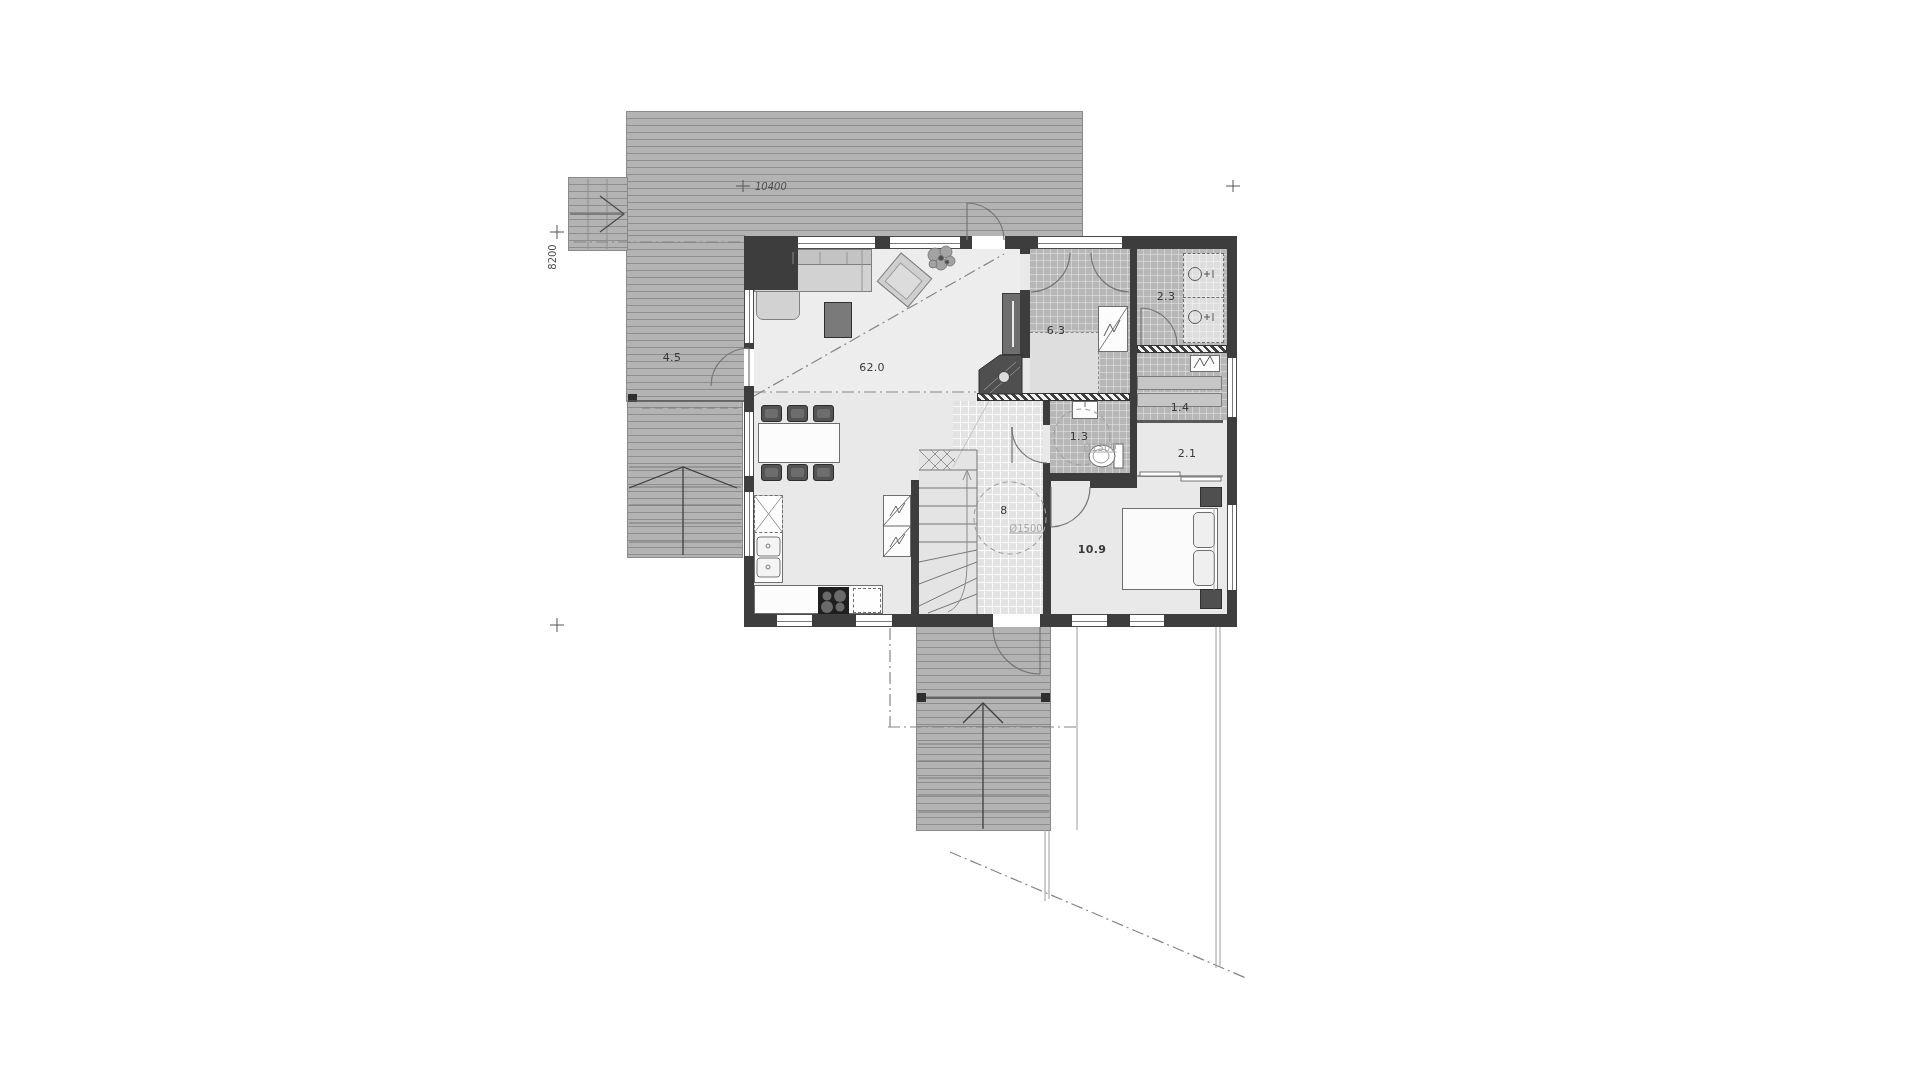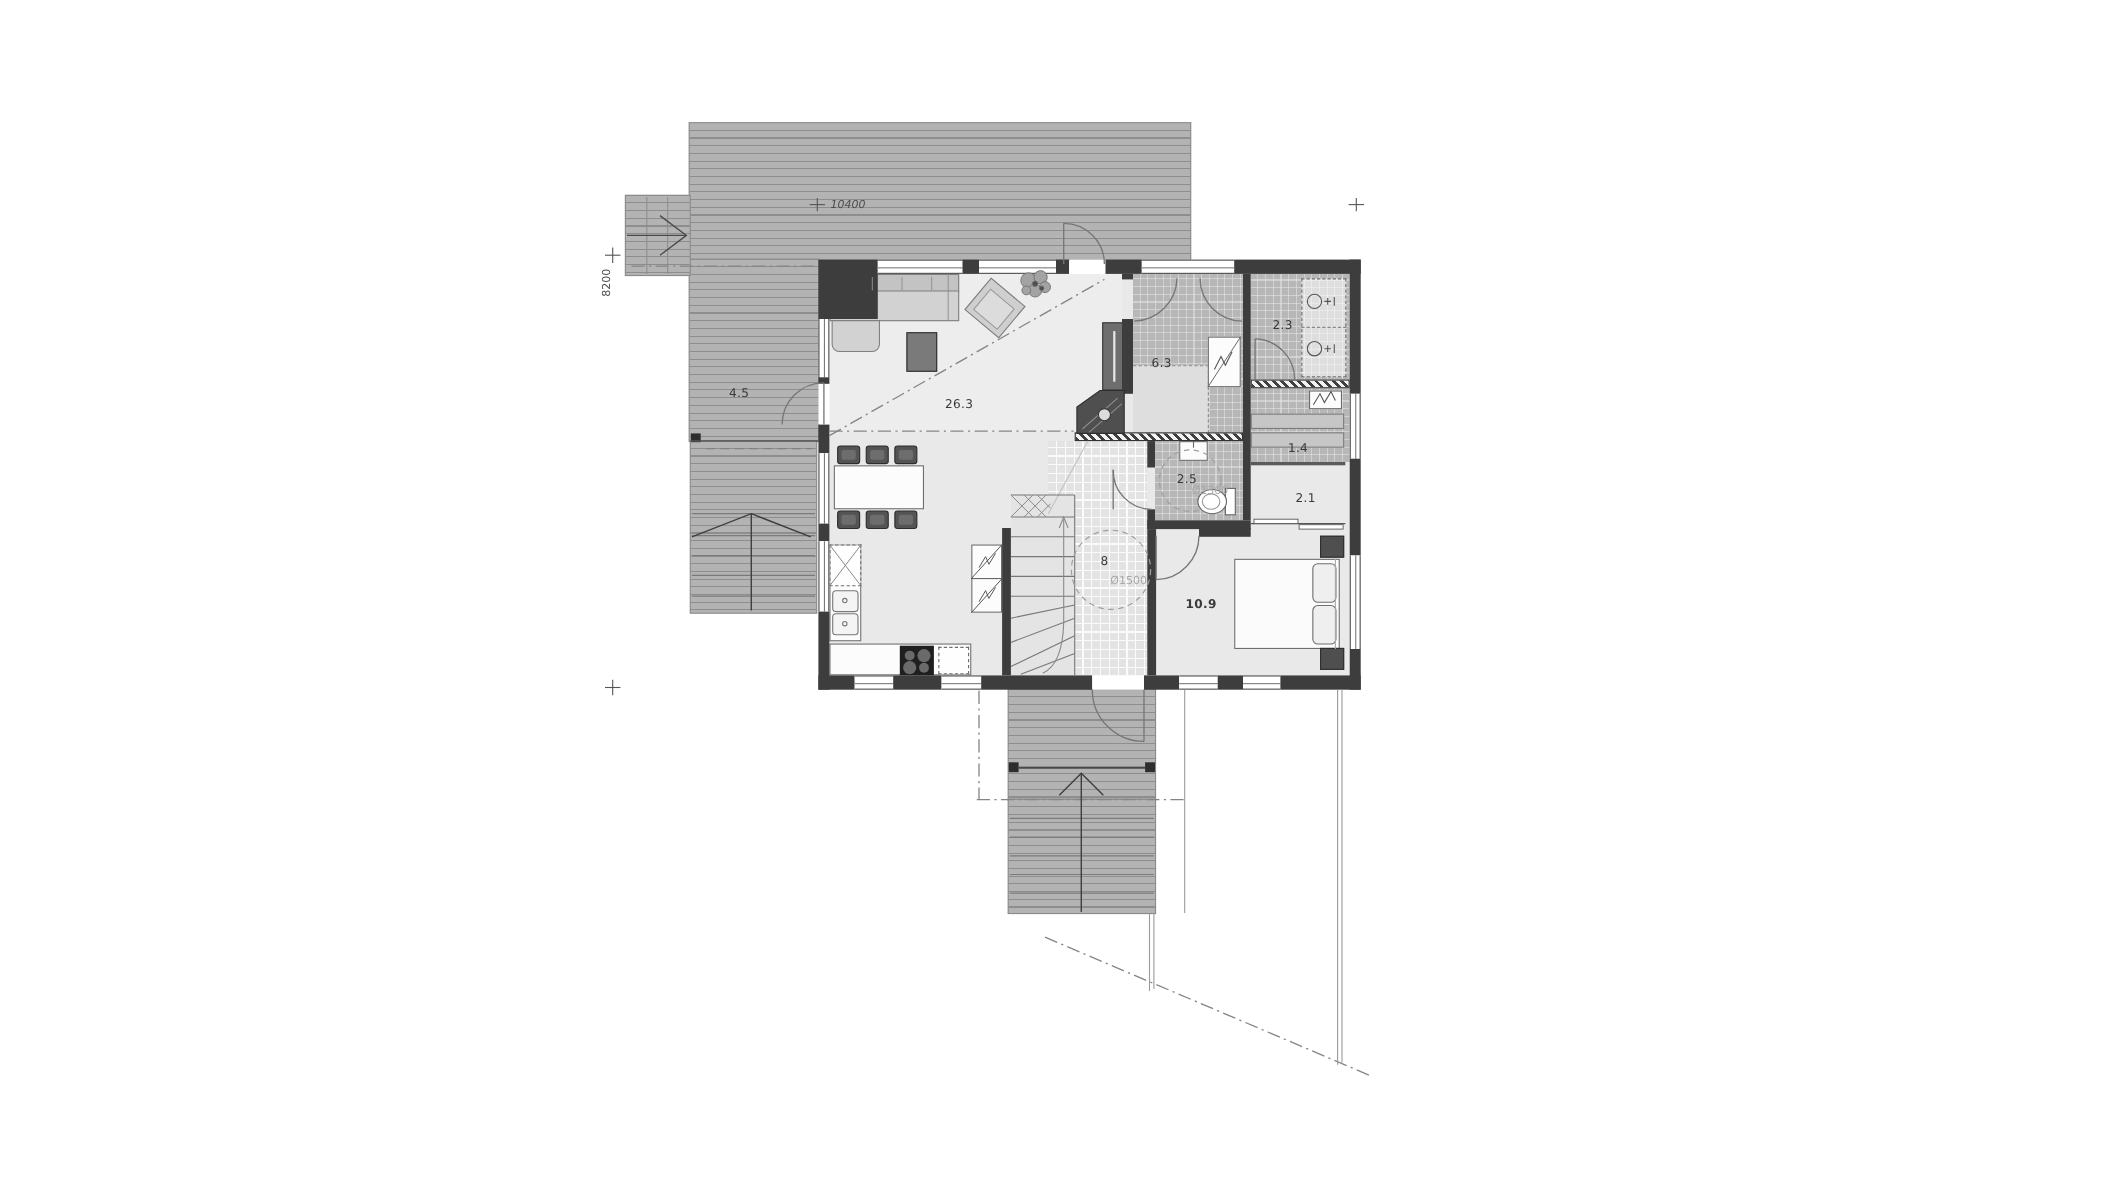--- a/index.html
+++ b/index.html
@@ -37,21 +37,21 @@
   .dash-box{position:absolute;background:rgba(255,255,255,.55);border:1px dashed #6e6e6e;box-sizing:border-box;}
   .chair{position:absolute;width:21px;height:17px;background:#545454;border:1px solid #2c2c2c;border-radius:3px;box-sizing:border-box;}
   .chair::before{content:"";position:absolute;left:3px;right:3px;top:3px;bottom:3px;border-radius:2px;background:#6d6d6d;}
   .bench{position:absolute;background:#c6c6c6;border:1px solid #7c7c7c;box-sizing:border-box;}
   .armch{position:absolute;left:884px;top:261px;width:41px;height:38px;background:#cfcfcf;border:1.5px solid #7d7d7d;transform:rotate(40deg);box-sizing:border-box;}
   .armch::before{content:"";position:absolute;left:5px;top:7px;right:5px;bottom:4px;background:#dcdcdc;border:1px solid #999;}
   .tv{position:absolute;left:1002px;top:293px;width:20px;height:62px;background:#6e6e6e;border:1px solid #3a3a3a;box-sizing:border-box;}
   .tv::before{content:"";position:absolute;left:50%;top:7px;bottom:7px;width:2px;background:#e8e8e8;}
   
   .lbl{position:absolute;transform:translate(-50%,-50%);font-size:11px;color:#3a3a3a;white-space:nowrap;letter-spacing:.3px;}
-  .lbl-circ{position:absolute;transform:translate(-50%,-50%);font-size:10px;color:#a9a9a9;white-space:nowrap;}
+  .lbl-circ{position:absolute;transform:translate(-50%,-50%);font-size:10px;color:#a9a9a9;white-space:nowrap;text-decoration:underline;}
   .lbl-dim{position:absolute;font-size:10px;color:#4e4e4e;white-space:nowrap;}
   .lbl-dim-v{position:absolute;transform:translate(-50%,-50%) rotate(-90deg);font-size:10px;color:#4e4e4e;white-space:nowrap;}
   svg{position:absolute;left:0;top:0;pointer-events:none;}
 </style>
 </head>
 <body>
 
 <div id="plan">
 
   <div class="deck" style="left:627px;top:112px;width:455px;height:124px;"></div>
@@ -330,24 +330,24 @@
 
     <path d="M 1214 508 L 1214 590" stroke="#aaa" stroke-width="1" fill="none"></path>
 
     <path d="M 793 252 L 793 264 M 820 252 L 820 264 M 847 252 L 847 264 M 862 249 L 862 292" stroke="#909090" stroke-width="0.9" fill="none"></path>
   </svg>
 
   <div class="lbl-dim" style="left:755px;top:181px;font-style:italic;">10400</div>
   <div class="lbl-dim-v" style="left:552px;top:257px;">8200</div>
 
   <div class="lbl" style="left:672px;top:357px;">4.5</div>
-  <div class="lbl" style="left:872px;top:367px;">26.3</div>
+  <div class="lbl" style="left:872px;top:367px;">62.0</div>
   <div class="lbl" style="left:1056px;top:330px;">6.3</div>
   <div class="lbl" style="left:1166px;top:296px;">2.3</div>
   <div class="lbl" style="left:1180px;top:407px;">1.4</div>
-  <div class="lbl" style="left:1079px;top:436px;">2.5</div>
+  <div class="lbl" style="left:1079px;top:436px;">1.3</div>
   <div class="lbl" style="left:1187px;top:453px;">2.1</div>
   <div class="lbl" style="left:1004px;top:510px;">8</div>
   <div class="lbl" style="left:1092px;top:549px;font-weight:bold;">10.9</div>
 
   <div class="lbl-circ" style="left:1026px;top:528px;">Ø1500</div>
   <div class="lbl-circ" style="left:1100px;top:447px;">Ø1300</div>
 </div>
 
 </body></html>

